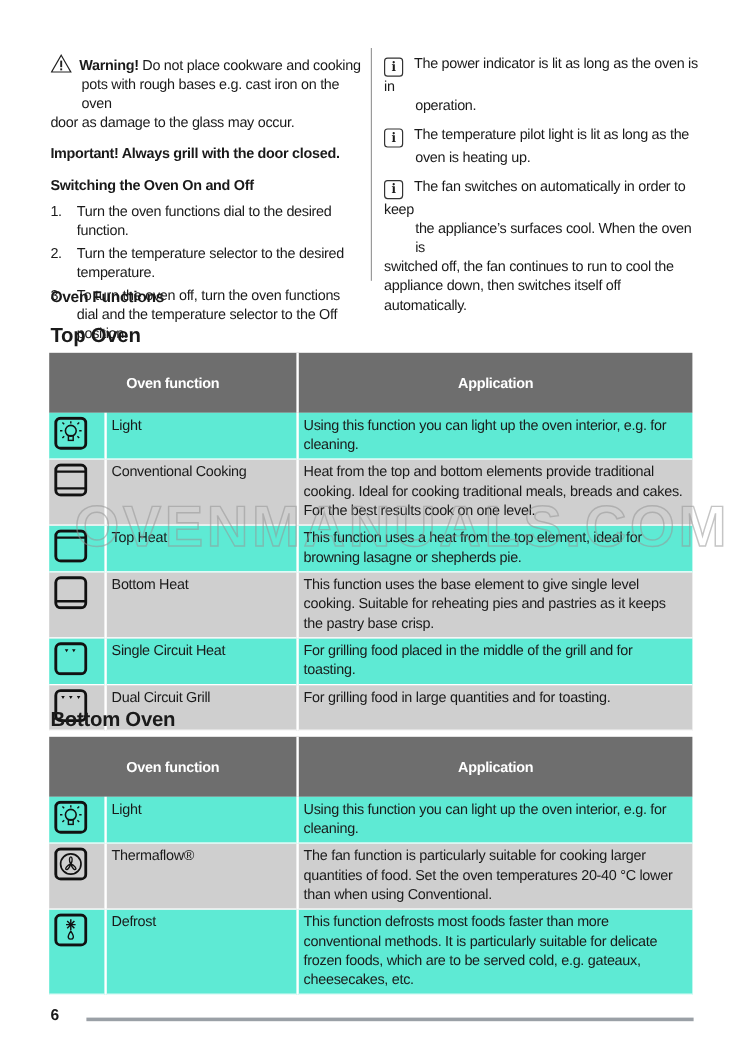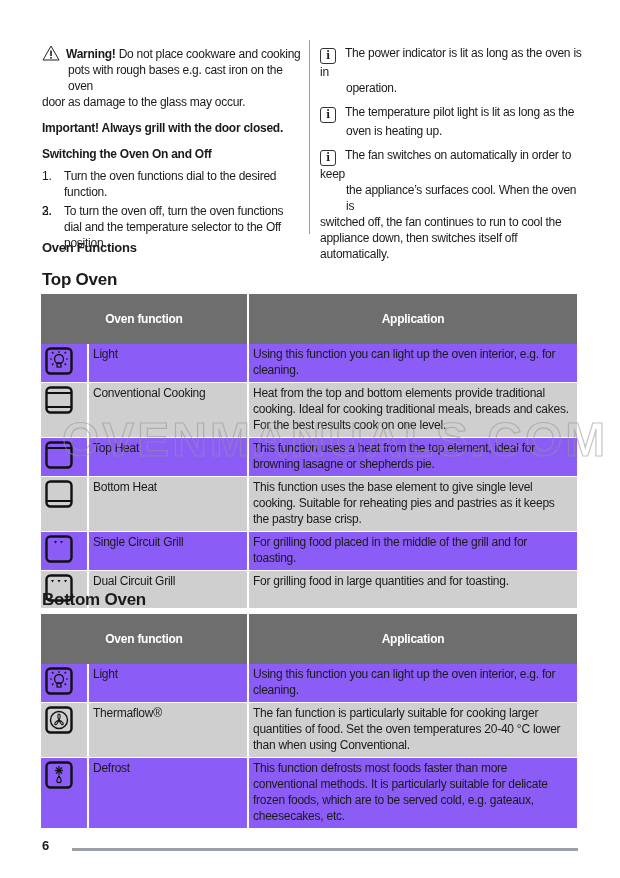--- a/index.html
+++ b/index.html
@@ -23,21 +23,21 @@
   .sec-title { position: absolute; left: 42px; font-weight: bold; }
   .oven-functions { top: 240px; font-size: 13px; text-align: center; }
   .top-oven-title { top: 270px; font-size: 17px; }
   .bottom-oven-title { top: 590px; font-size: 17px; }
   table.fn { position: absolute; left: 41px; width: 536px; border-collapse: collapse; font-size: 12px; line-height: 16px; }
   table.fn th { background: #6e6e6e; color: #ffffff; font-weight: bold; height: 22px; padding: 14px; text-align: center; font-size: 12px; }
   table.fn th.h1 { border-right: 2px solid #ffffff; }
   table.fn td { vertical-align: top; padding: 2px 4px 4px 4px; }
   table.fn td.ic { width: 38px; padding: 3px 4px 2px 4px; border-right: 2px solid #ffffff; }
   table.fn td.nm { width: 150px; border-right: 2px solid #ffffff; }
-  table.fn tr.light td { background: #8b5cf6; }
+  table.fn tr.light td { background: #5eead4; }
   table.fn tr.dark td { background: #cfcfcf; }
   table.fn tr td { border-bottom: 1px solid #ffffff; }
   .top-table { top: 294px; }
   .bottom-table { top: 614px; }
   .icon-box { width: 28px; height: 28px; display: block; }
   .watermark { position: absolute; left: 62px; top: 412px; font-size: 48px; font-weight: bold; letter-spacing: 3px;
                color: transparent; -webkit-text-stroke: 1.2px rgba(150,150,150,0.55); pointer-events: none; white-space: nowrap; }
   .page-num { position: absolute; left: 42px; top: 838px; font-size: 13px; font-weight: bold; }
   .footer-rule { position: absolute; left: 72px; top: 848px; width: 506px; height: 3px; background: #9aa0a6; }
 </style>
@@ -53,21 +53,21 @@
         <rect x="8.2" y="12" width="1.6" height="1.6" fill="#222"></rect>
       </svg><span class="bold">Warning!</span><span> Do not place cookware and cooking</span>
     </div>
     <div class="indent-line">pots with rough bases e.g. cast iron on the oven</div>
     <div>door as damage to the glass may occur.</div>
   </div>
   <div class="para bold" style="margin-top:10px;">Important!  Always grill with the door closed.</div>
   <div class="subhead">Switching the Oven On and Off</div>
   <ol class="steps">
     <li><span class="num">1.</span><span>Turn the oven functions dial to the desired function.</span></li>
-    <li><span class="num">2.</span></li>
+    <li><span class="num">2.</span><span>Turn the temperature selector to the desired temperature.</span></li>
     <li><span class="num">3.</span><span>To turn the oven off, turn the oven functions dial and the temperature selector to the Off position.</span></li>
   </ol>
 </div>
 
 <div class="col-divider"></div>
 
 <div class="col-right narrow">
   <div class="para">
     <div><span class="info-icon">i</span><span>The power indicator is lit as long as the oven is in</span></div>
     <div class="indent-line">operation.</div>
@@ -145,21 +145,21 @@
       <td class="nm">Bottom Heat</td>
       <td>This function uses the base element to give single level cooking. Suitable for reheating pies and pastries as it keeps the pastry base crisp.</td>
     </tr>
     <tr class="light">
       <td class="ic" style="height:32px;">
           <svg class="icon-box" viewBox="0 0 28 28">
         <rect x="1.5" y="1.5" width="25" height="25" rx="4" fill="none" stroke="#111" stroke-width="2.4"></rect>
         <path d="M9 6 L12 6 L10.5 8.5 Z M15 6 L18 6 L16.5 8.5 Z" fill="#111"></path>
       </svg>
         </td>
-      <td class="nm">Single Circuit Grill</td>
+      <td class="nm">Single Circuit Heat</td>
       <td>For grilling food placed in the middle of the grill and for toasting.</td>
     </tr>
     <tr class="dark">
       <td class="ic" style="height:32px;">
           <svg class="icon-box" viewBox="0 0 28 28">
         <rect x="1.5" y="1.5" width="25" height="25" rx="4" fill="none" stroke="#111" stroke-width="2.4"></rect>
         <path d="M6 6 L9 6 L7.5 8.5 Z M12.5 6 L15.5 6 L14 8.5 Z M19 6 L22 6 L20.5 8.5 Z" fill="#111"></path>
       </svg>
         </td>
       <td class="nm">Dual Circuit Grill</td>

